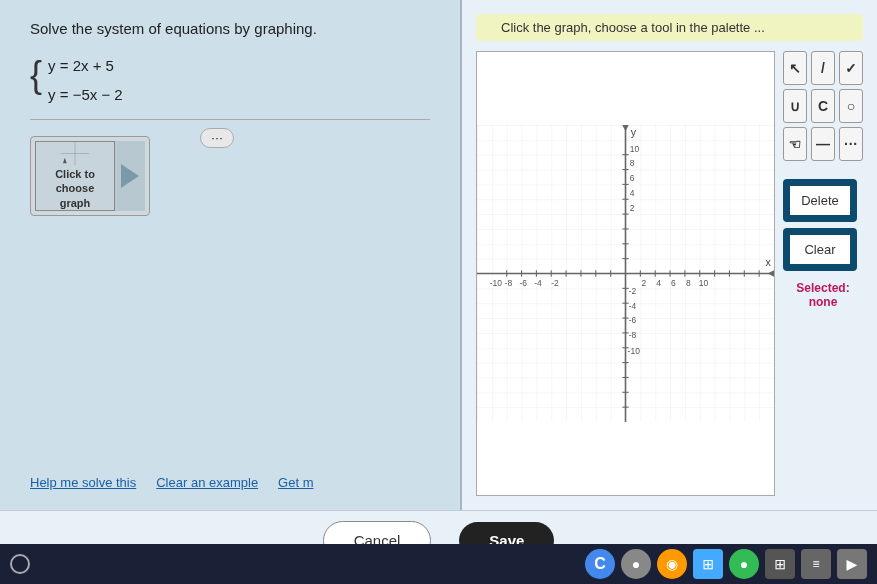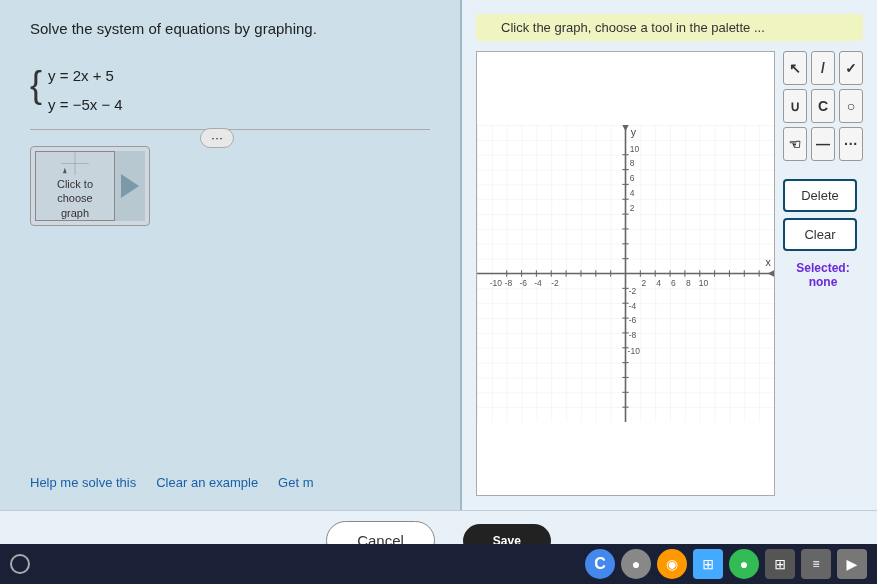--- a/index.html
+++ b/index.html
@@ -24,21 +24,21 @@
     .left-panel {
       width: 460px;
       padding: 20px 30px;
       background: #cde0ea;
       position: relative;
     }
 
     .problem-title {
       font-size: 15px;
       color: #222;
-      margin-bottom: 26px;
+      margin-bottom: 16px;
     }
 
     .divider {
       border: none;
       border-top: 1px solid #aaa;
       margin: 16px 0;
     }
 
     .expand-btn {
       background: #e8e8e8;
@@ -76,20 +76,21 @@
     .graph-preview-left {
       width: 80px;
       height: 70px;
       background: #c8d4dc;
       border: 1px solid #888;
       display: flex;
       align-items: center;
       justify-content: center;
       flex-direction: column;
       gap: 2px;
+      font-weight: bold;
     }
 
     .click-to-enlarge {
       font-size: 11px;
       color: #333;
       text-align: center;
       line-height: 1.3;
     }
 
     .graph-preview-right {
@@ -114,20 +115,21 @@
       bottom: 20px;
       left: 30px;
       display: flex;
       gap: 20px;
       font-size: 13px;
       color: #1a5fa8;
     }
 
     .bottom-links span {
       cursor: pointer;
+      text-decoration: underline;
     }
 
     
     .right-panel {
       flex: 1;
       background: #e8f0f8;
       padding: 14px;
       display: flex;
       flex-direction: column;
     }
@@ -190,32 +192,32 @@
     }
 
     .tool-spacer {
       height: 8px;
     }
 
     .action-btn {
       width: 74px;
       padding: 7px 4px;
       background: white;
-      border: 2px solid #0c4a6e;
+      border: 7px solid #0c4a6e;
       border-radius: 4px;
       text-align: center;
       cursor: pointer;
       font-size: 13px;
       color: #333;
       margin-top: 2px;
     }
 
     .selected-label {
       font-size: 12px;
-      color: #6d28d9;
+      color: #be185d;
       text-align: center;
       margin-top: 6px;
       font-weight: bold;
     }
 
     
     .bottom-bar {
       height: 60px;
       background: #e8f0f8;
       display: flex;
@@ -233,21 +235,21 @@
       font-size: 15px;
       cursor: pointer;
       color: #333;
     }
 
     .save-btn {
       padding: 10px 30px;
       background: #222;
       border: none;
       border-radius: 20px;
-      font-size: 12px;
+      font-size: 15px;
       cursor: pointer;
       color: white;
       font-weight: bold;
     }
 
     
     .taskbar {
       height: 44px;
       background: #1a2540;
       display: flex;
@@ -336,21 +338,21 @@
 
 <div class="main-area">
 
   <div class="left-panel">
     <div class="problem-title">Solve the system of equations by graphing.</div>
 
     <div class="brace-container">
       <span class="brace">{</span>
       <div class="equations-list">
         <div class="eq-line">y = 2x + 5</div>
-        <div class="eq-line">y = −5x − 4</div>
+        <div class="eq-line">y = −5x − 2</div>
       </div>
     </div>
 
     <button class="expand-btn">···</button>
 
     <hr class="divider">
 
 
     <div class="graph-preview">
       <div class="graph-preview-left">

